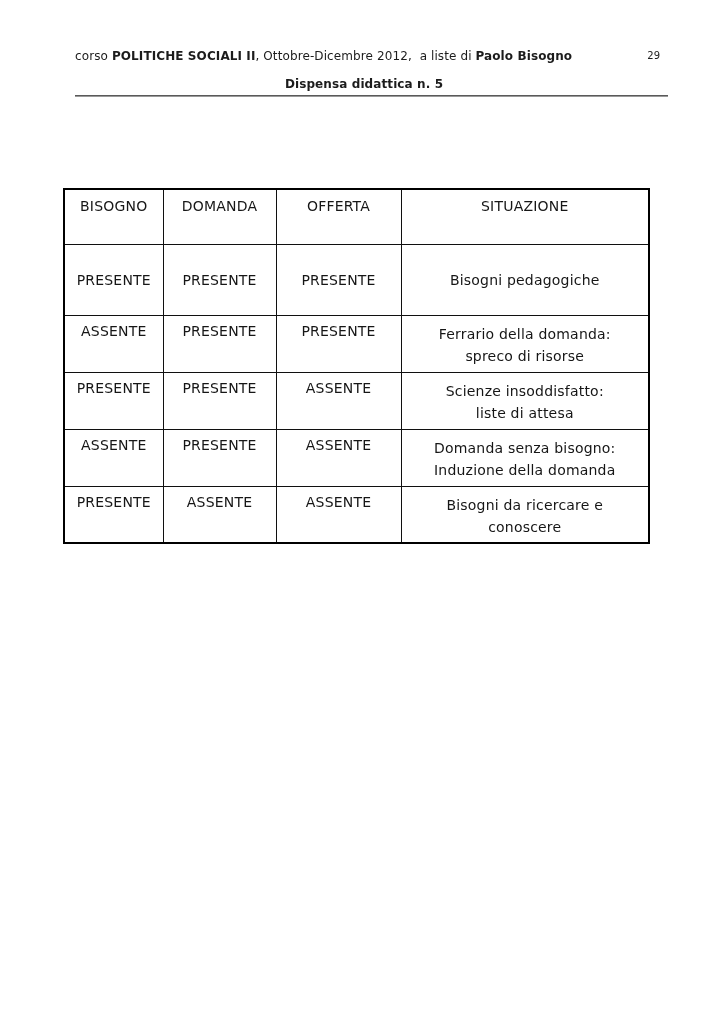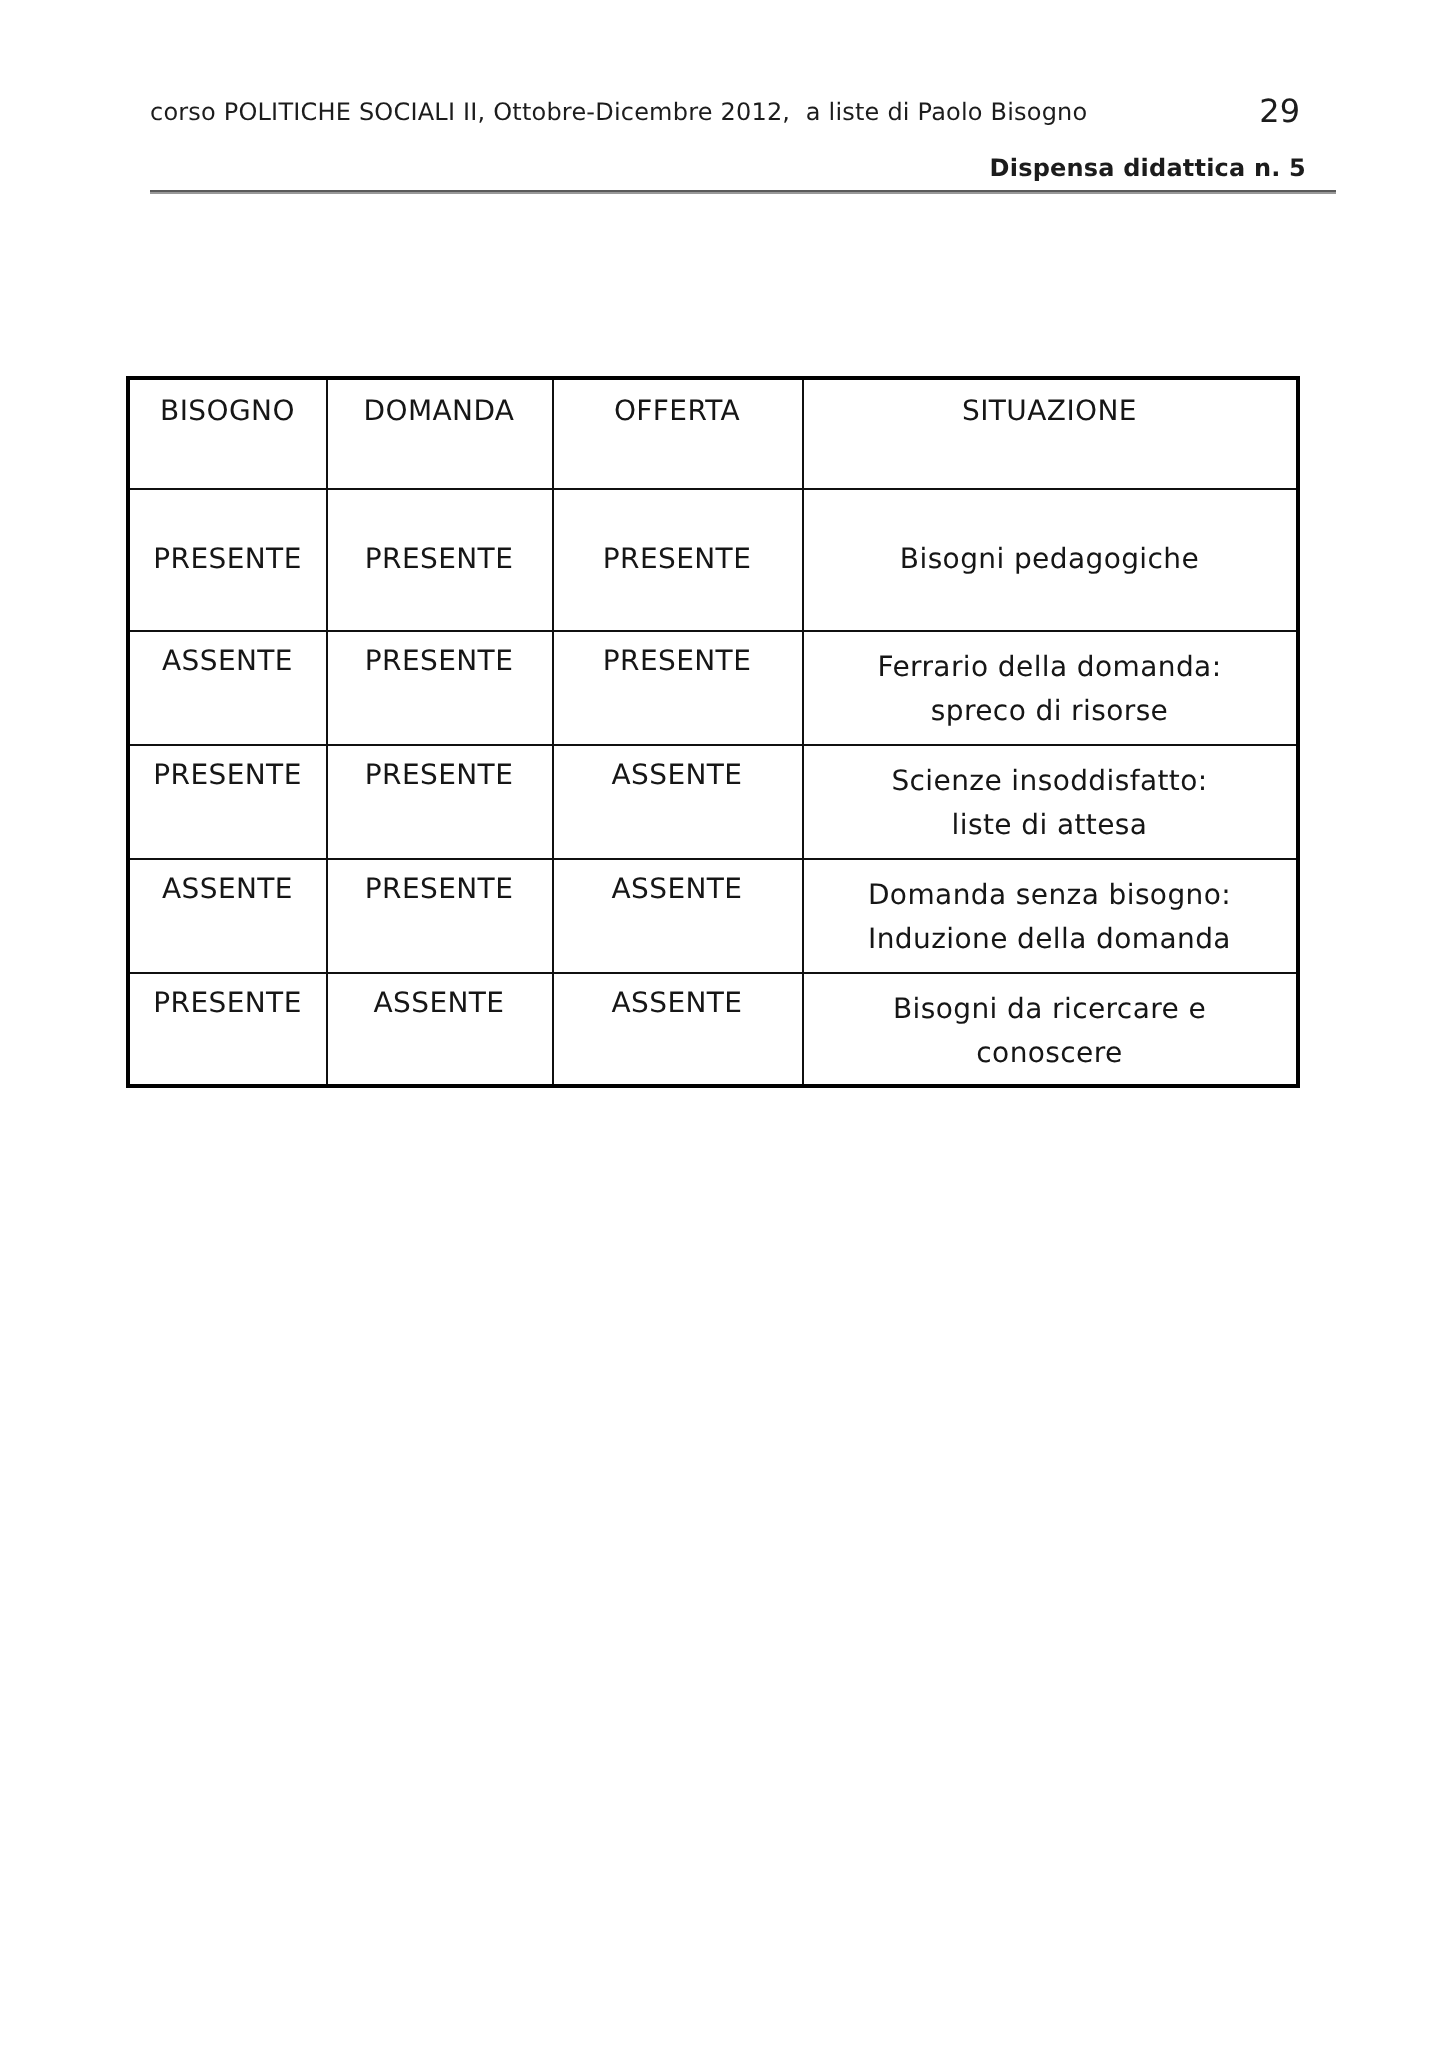--- a/index.html
+++ b/index.html
@@ -19,32 +19,32 @@
     left: 75px;
     top: 48px;
     width: 593px; 
   }
   .hdr-line {
     font-size: 12px;
     line-height: 16px;
     letter-spacing: 0.1px;
     white-space: pre; 
   }
-  .hdr-line .b { font-weight: normal; }
+  .hdr-line .b { font-weight: bold; }
   .page-number {
     position: absolute;
     top: 0;
-    right: 18px;
-    font-size: 16px;
+    right: 8px;
+    font-size: 10px;
     line-height: 16px;
   }
   .subtitle {
     margin-top: 13px;
     padding-right: 15px;
-    text-align: right;
+    text-align: center;
     font-size: 12px;
     font-weight: bold;
     line-height: 15px;
     letter-spacing: 0.1px;
   }
   .rule {
     margin-top: 3px;
     height: 2px;
     background: #5a5a5a;
     border-bottom: 1px solid #999;

